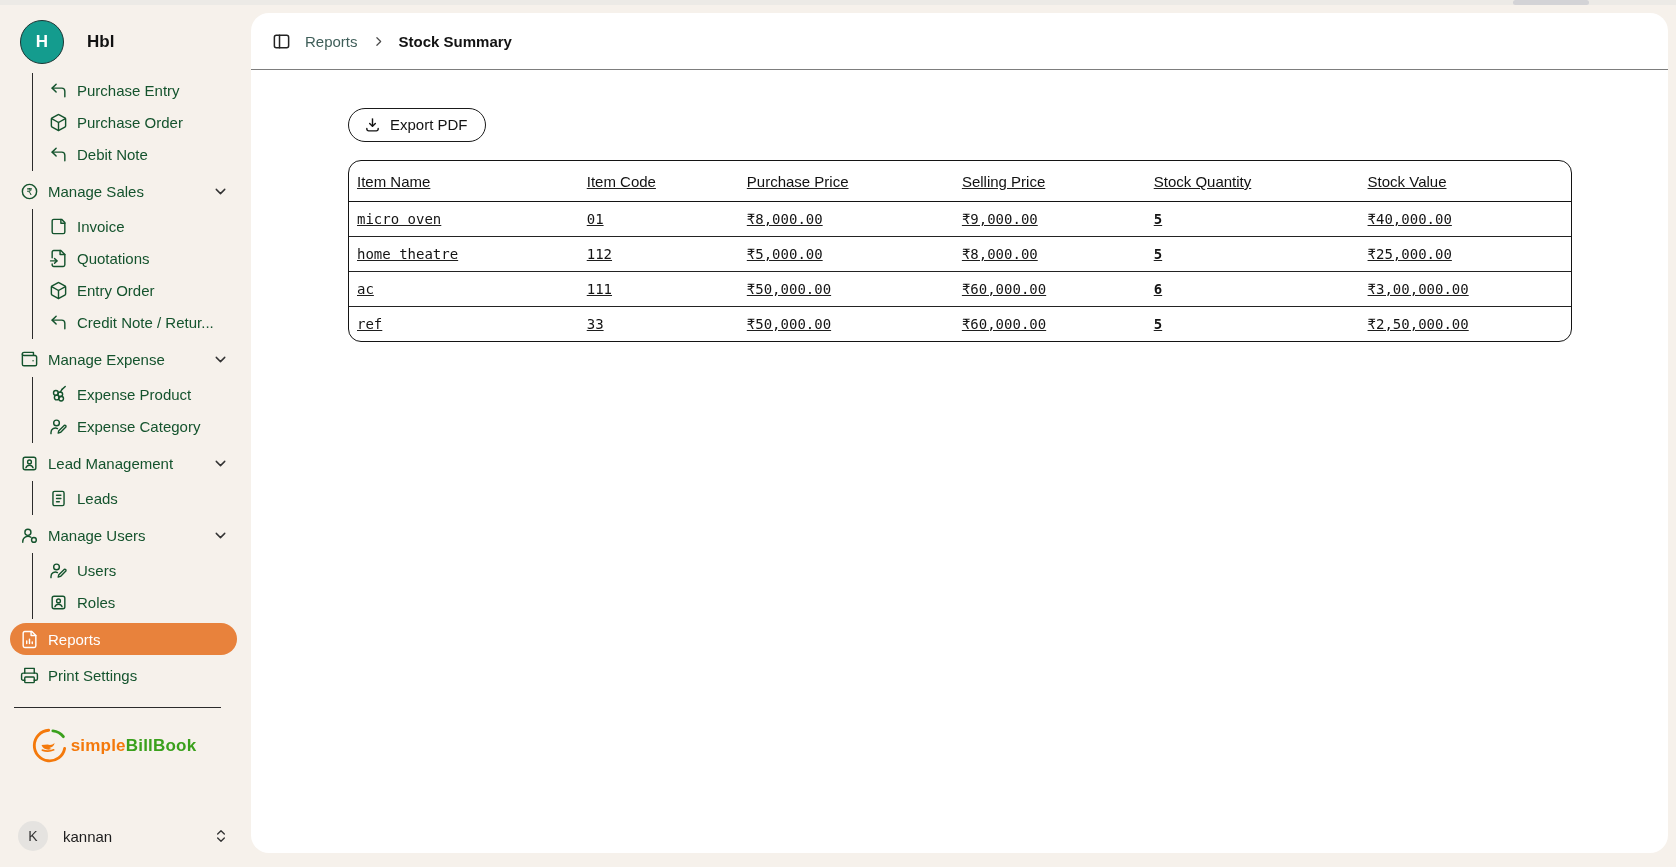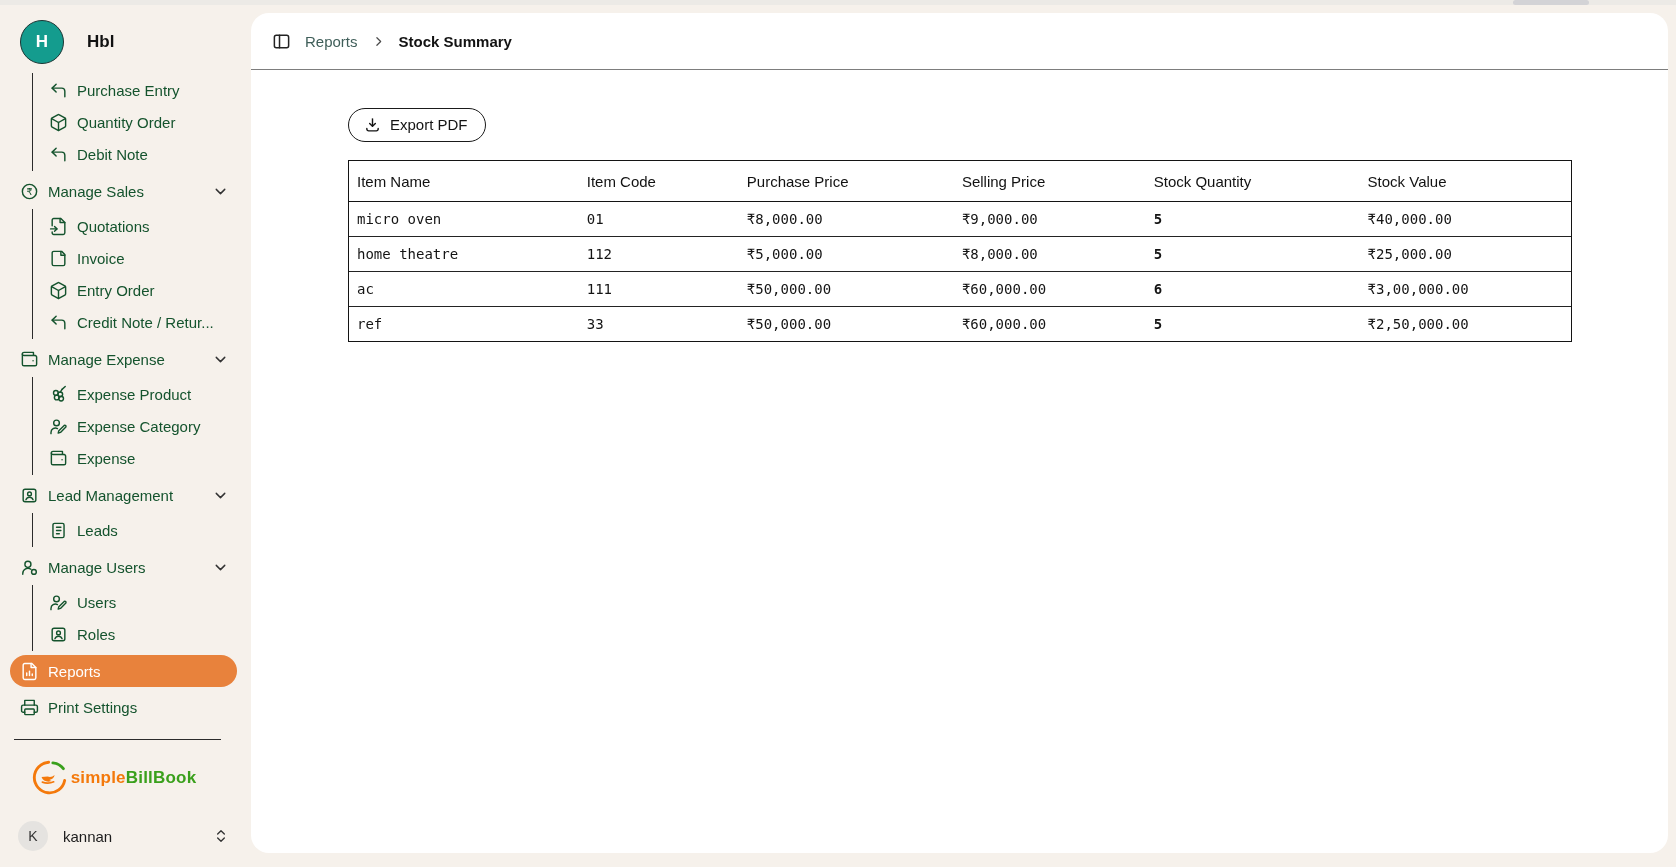--- a/index.html
+++ b/index.html
@@ -49,21 +49,21 @@
   .panel-icon svg { width:19px; height:19px; }
   .crumb-section { color:var(--crumb,#3F5E59); font-size:15px; cursor:pointer; }
   .crumb-sep { width:13px; height:13px; color:#4a4a4a; display:flex; }
   .crumb-sep svg { width:13px; height:13px; }
   .crumb-page { color:#121212; font-size:15px; font-weight:600; }
 
   .content { padding:38px 0 0 97px; }
   .export-btn { display:inline-flex; align-items:center; gap:9px; padding:7px 17px 8px 15px; font-size:15px; font-family:inherit; color:#141414; border:1.6px solid #1a1a1a; border-radius:18px; background:#fff; cursor:pointer; }
   .export-btn .dl { width:17px; height:17px; }
 
-  table.report { width:1224px; margin-top:18px; border:1.6px solid #141414; border-radius:0; border-collapse:separate; border-spacing:0; }
+  table.report { width:1224px; margin-top:18px; border:1.6px solid #141414; border-radius:13px; border-collapse:separate; border-spacing:0;text-decoration:underline; }
   table.report th { text-align:left; font-weight:400; font-size:15px; color:#121212; padding:12px 8px 11px 8px; border-bottom:1.5px solid #141414; }
   table.report td { font-family:"DejaVu Sans Mono", monospace; font-size:14px; color:#141414; padding:9px 8px; border-bottom:1px solid #232323; }
   table.report tr:last-child td { border-bottom:none; }
   td.qty-warn { color:var(--warn,#D6950F); font-weight:bold; }
 </style>
 </head>
 <body>
 
 <div class="top-strip">
   <div class="top-thumb"></div>
@@ -89,21 +89,21 @@
           <span>Purchase Entry</span>
         </div>
         <div class="menu-item">
           <span class="mi-icon">
             <svg viewBox="0 0 24 24" fill="none" stroke="currentColor" stroke-width="1.8" stroke-linecap="round" stroke-linejoin="round" style="width:100%;height:100%">
               <path d="M21 16V8a2 2 0 0 0-1-1.73l-7-4a2 2 0 0 0-2 0l-7 4A2 2 0 0 0 3 8v8a2 2 0 0 0 1 1.73l7 4a2 2 0 0 0 2 0l7-4A2 2 0 0 0 21 16z"></path>
               <polyline points="3.3 7 12 12 20.7 7"></polyline>
               <line x1="12" y1="22" x2="12" y2="12"></line>
             </svg>
           </span>
-          <span>Quantity Order</span>
+          <span>Purchase Order</span>
         </div>
         <div class="menu-item">
           <span class="mi-icon">
             <svg viewBox="0 0 24 24" fill="none" stroke="currentColor" stroke-width="1.8" stroke-linecap="round" stroke-linejoin="round" style="width:100%;height:100%">
               <polyline points="9 14 4 9 9 4"></polyline>
               <path d="M20 20v-7a4 4 0 0 0-4-4H4"></path>
             </svg>
           </span>
           <span>Debit Note</span>
         </div>
@@ -114,39 +114,39 @@
             <circle cx="12" cy="12" r="9"></circle>
             <text x="12" y="16.2" font-size="12" text-anchor="middle" fill="currentColor" stroke="none" font-family="DejaVu Sans, sans-serif">₹</text>
           </svg>
         </span>
         <span>Manage Sales</span>
         <span class="chev"><svg viewBox="0 0 24 24" fill="none" stroke="currentColor" stroke-width="2" stroke-linecap="round" stroke-linejoin="round" style="width:100%;height:100%">
             <polyline points="6 9 12 15 18 9"></polyline>
           </svg></span>
       </div>
       <div class="subgroup">
+        <div class="menu-item">
+          <span class="mi-icon">
+            <svg viewBox="0 0 24 24" fill="none" stroke="currentColor" stroke-width="1.8" stroke-linecap="round" stroke-linejoin="round" style="width:100%;height:100%">
+              <path d="M16 3H6a2 2 0 0 0-2 2v14a2 2 0 0 0 2 2h12a2 2 0 0 0 2-2V7z"></path>
+              <path d="M15 3v5h5"></path>
+            </svg>
+          </span>
+          <span>Invoice</span>
+        </div>
         <div class="menu-item">
           <span class="mi-icon">
             <svg viewBox="0 0 24 24" fill="none" stroke="currentColor" stroke-width="1.8" stroke-linecap="round" stroke-linejoin="round" style="width:100%;height:100%">
               <path d="M4 11V4a2 2 0 0 1 2-2h9l5 5v13a2 2 0 0 1-2 2H6a2 2 0 0 1-2-2v-1"></path>
               <path d="M14 2v5h6"></path>
               <path d="M2 15h8"></path>
               <polyline points="7 12 10 15 7 18"></polyline>
             </svg>
           </span>
           <span>Quotations</span>
-        </div>
-        <div class="menu-item">
-          <span class="mi-icon">
-            <svg viewBox="0 0 24 24" fill="none" stroke="currentColor" stroke-width="1.8" stroke-linecap="round" stroke-linejoin="round" style="width:100%;height:100%">
-              <path d="M16 3H6a2 2 0 0 0-2 2v14a2 2 0 0 0 2 2h12a2 2 0 0 0 2-2V7z"></path>
-              <path d="M15 3v5h5"></path>
-            </svg>
-          </span>
-          <span>Invoice</span>
         </div>
         <div class="menu-item">
           <span class="mi-icon">
             <svg viewBox="0 0 24 24" fill="none" stroke="currentColor" stroke-width="1.8" stroke-linecap="round" stroke-linejoin="round" style="width:100%;height:100%">
               <path d="M21 16V8a2 2 0 0 0-1-1.73l-7-4a2 2 0 0 0-2 0l-7 4A2 2 0 0 0 3 8v8a2 2 0 0 0 1 1.73l7 4a2 2 0 0 0 2 0l7-4A2 2 0 0 0 21 16z"></path>
               <polyline points="3.3 7 12 12 20.7 7"></polyline>
               <line x1="12" y1="22" x2="12" y2="12"></line>
             </svg>
           </span>
           <span>Entry Order</span>
@@ -190,30 +190,20 @@
         </div>
         <div class="menu-item">
           <span class="mi-icon">
             <svg viewBox="0 0 24 24" fill="none" stroke="currentColor" stroke-width="1.8" stroke-linecap="round" stroke-linejoin="round" style="width:100%;height:100%">
               <circle cx="9.5" cy="7.5" r="3.6"></circle>
               <path d="M2.5 21v-1.4a5.6 5.6 0 0 1 8.2-5"></path>
               <path d="m21.3 12.7-6.8 6.8-2.9.8.8-2.9 6.8-6.8a1.55 1.55 0 0 1 2.1 2.1z"></path>
             </svg>
           </span>
           <span>Expense Category</span>
-        </div>
-        <div class="menu-item">
-          <span class="mi-icon">
-            <svg viewBox="0 0 24 24" fill="none" stroke="currentColor" stroke-width="1.8" stroke-linecap="round" stroke-linejoin="round" style="width:100%;height:100%">
-              <path d="M19 7H5a2 2 0 0 1-2-2 2 2 0 0 1 2-2h12v4"></path>
-              <path d="M3 5v13a2 2 0 0 0 2 2h14a2 2 0 0 0 2-2V9a2 2 0 0 0-2-2"></path>
-              <path d="M16.5 13.5h.01"></path>
-            </svg>
-          </span>
-          <span>Expense</span>
         </div>
       </div>
       <div class="menu-item top-gap">
         <span class="mi-icon">
           <svg viewBox="0 0 24 24" fill="none" stroke="currentColor" stroke-width="1.8" stroke-linecap="round" stroke-linejoin="round" style="width:100%;height:100%">
             <rect x="4" y="4" width="16" height="16" rx="2.5"></rect>
             <circle cx="12" cy="10" r="2.4"></circle>
             <path d="M7.5 17.5c.8-2.1 2.6-3.2 4.5-3.2s3.7 1.1 4.5 3.2"></path>
           </svg>
         </span>

